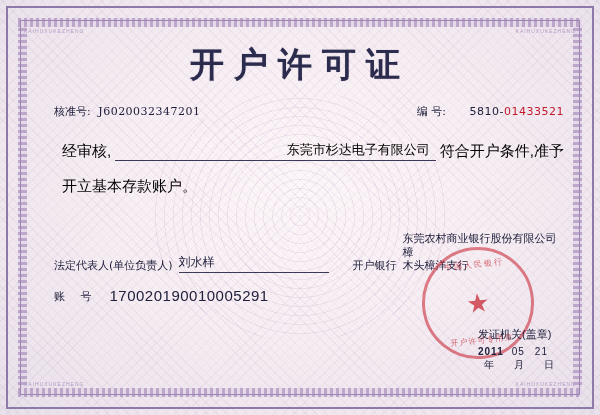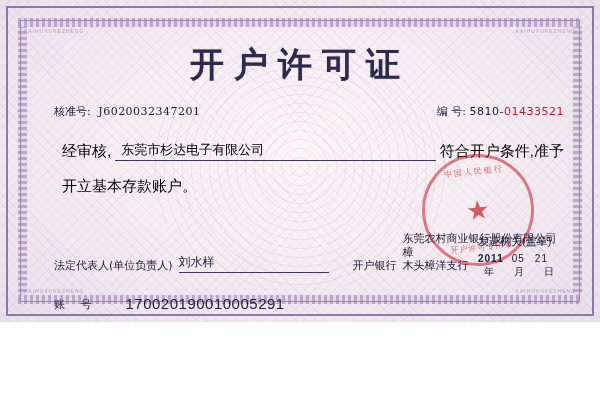--- a/index.html
+++ b/index.html
@@ -10,21 +10,21 @@
   body {
     width: 600px;
     height: 415px;
     font-family: "Liberation Sans", sans-serif;
     overflow: hidden;
   }
 
   .certificate {
     position: relative;
     width: 600px;
-    height: 322px;
+    height: 415px;
     box-sizing: border-box;
     background:
       radial-gradient(ellipse at 50% 45%, #fdf6f8 0%, #f7eef3 45%, #efe6ee 75%, #e8e0ea 100%),
       linear-gradient(#f6eef3, #f6eef3);
     overflow: hidden;
   }
 
   
   .bg-texture {
     position: absolute;
@@ -131,37 +131,38 @@
     font-size: 11px;
     letter-spacing: 0.5px;
     margin-left: 4px;
   }
   .serial-red {
     color: #c0172b;
     letter-spacing: 0.5px;
   }
   .serial-black {
     letter-spacing: 0.5px;
+    margin-left: 20px;
   }
 
   .body-line {
     margin-top: 22px;
     padding: 0 6px;
     font-size: 15px;
     display: flex;
     align-items: flex-end;
   }
   .body-line .lead {
     margin-left: 26px;
     white-space: nowrap;
   }
   .fill {
     flex: 1;
     border-bottom: 1px solid #3a3a58;
-    text-align: left;
+    text-align: right;
     font-size: 13px;
     padding: 0 6px 1px 6px;
     margin: 0 4px;
     font-family: Liberation Mono, monospace;
   }
   .body-line2 {
     margin-top: 16px;
     padding-left: 32px;
     font-size: 15px;
   }
@@ -190,23 +191,22 @@
   .bank-name {
     flex: 1;
     font-size: 11px;
     line-height: 1.25;
     font-family: "DejaVu Sans", "Liberation Sans", sans-serif;
     padding-left: 6px;
     color: #1b1b38;
   }
 
   .row-account {
-    margin-top: 22px;
+    margin-top: 14px;
     padding: 0 6px 0 24px;
-    gap: 16px;
   }
   .account-label { letter-spacing: 6px; white-space: nowrap; font-size: 11px; }
   .account-value {
     font-family: Liberation Sans, sans-serif;
     font-size: 15px;
     letter-spacing: 0.5px;
     margin-left: 12px;
   }
 
   .issuer {

